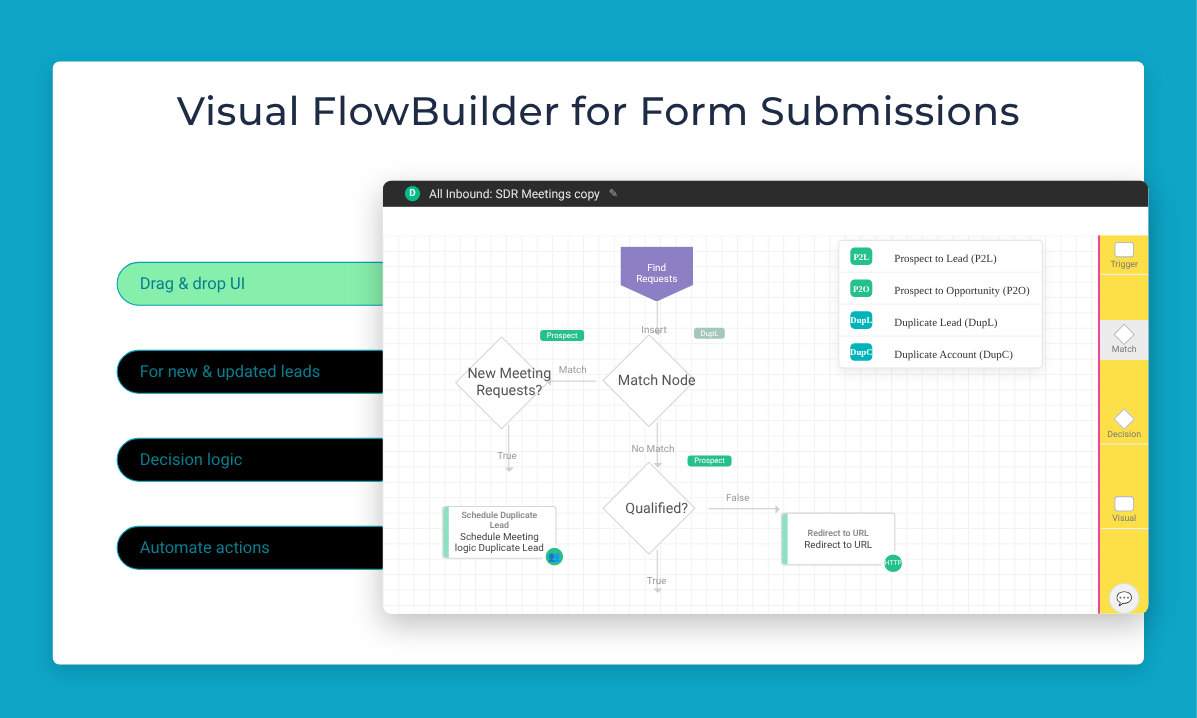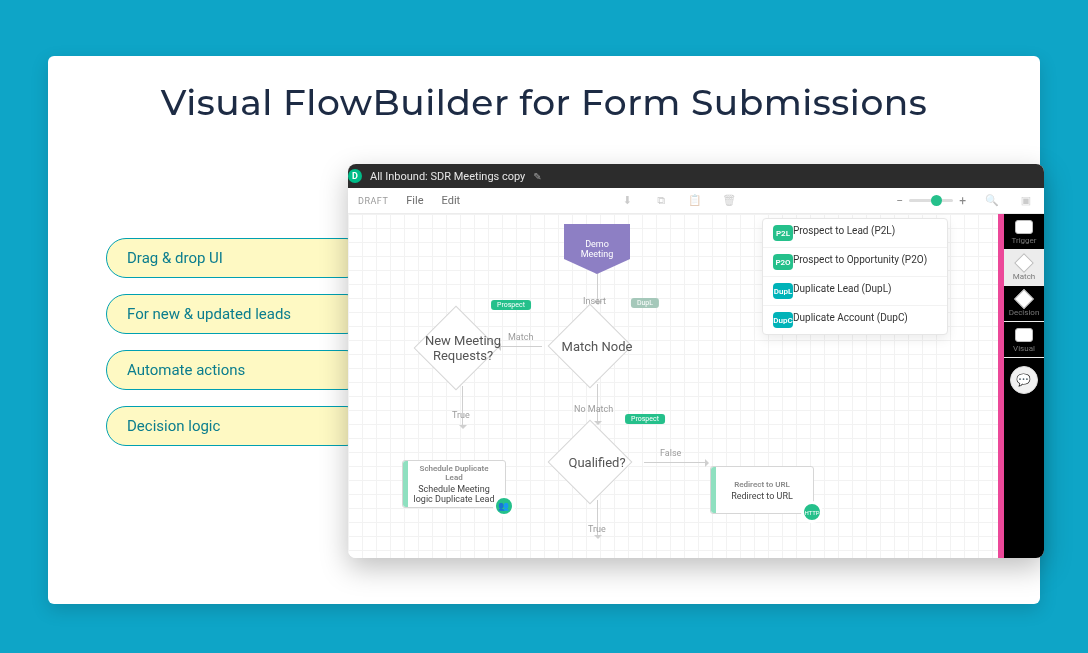--- a/index.html
+++ b/index.html
@@ -39,45 +39,45 @@
     top: 182px;
     width: 260px;
     display: flex;
     flex-direction: column;
     gap: 16px;
   }
   .pill {
     padding: 10px 20px;
     border: 1px solid #00a0b2;
     border-radius: 999px;
-    background: #fef9c3;
+    background: #86efac;
     color: #0b7d8e;
     font-size: 15px;
     text-align: left;
   }
-  .pill:nth-child(n+2){ background:#fef9c3; }
+  .pill:nth-child(n+2){ background:#000000;margin-top:24px; }
   
   .app {
     position: absolute;
     left: 300px;
     top: 108px;
     width: 696px;
     height: 394px;
     background: #fff;
     border-radius: 8px;
     box-shadow: 0 10px 28px rgba(0,0,0,.25);
     overflow: hidden;
   }
   .app-titlebar {
     height: 24px;
     background: #2c2c2c;
     display: flex;
     align-items: center;
     gap: 8px;
-    padding: 0 0;
+    padding: 0 20px;
     color: #e6e6e6;
     font-size: 11px;
   }
   .app-logo {
     width: 14px; height: 14px;
     background: #00bc88;
     border-radius: 50%;
     position: relative;
   }
   .app-logo::after{content:"D"; position:absolute; inset:0; display:flex; align-items:center; justify-content:center; font-size:9px; color:#fff; font-weight:700;}
@@ -112,25 +112,26 @@
   }
   .canvas {
     flex:1;
     position:relative;
     background-image: linear-gradient(#f2f2f2 1px, transparent 1px), linear-gradient(90deg,#f2f2f2 1px, transparent 1px);
     background-size: 14px 14px;
     background-color:#fff;
   }
   .side-rail {
     width: 46px;
-    border-left:6px solid #ec4899;
+    border-left:2px solid #ec4899;
     display:flex;
     flex-direction:column;
     align-items:center;
-    background:#000000;
+    background:#fde047;
+    gap:41px;
   }
   .rail-item {
     width:100%;
     padding:6px 0 4px;
     text-align:center;
     font-size:8px;
     color:#7a7a7a;
     border-bottom:1px solid #eee;
     display:flex;
     flex-direction:column;
@@ -152,21 +153,21 @@
   .match-panel {
     position:absolute;
     top:4px; right:50px;
     width:186px;
     background:#fff;
     border:1px solid #e6e6e6;
     border-radius:4px;
     box-shadow:0 4px 12px rgba(0,0,0,.08);
     font-size:10px;
   }
-  .match-row{ display:flex; align-items:flex-start; gap:0; padding:6px 10px; border-bottom:1px solid #f2f2f2; color:#333;}
+  .match-row{ display:flex; align-items:flex-end; gap:20px; padding:6px 10px; border-bottom:1px solid #f2f2f2; color:#333;font-family:Liberation Serif, serif;}
   .match-row:last-child{border-bottom:none;}
   .chip{ width:20px; height:16px; border-radius:4px; display:flex; align-items:center; justify-content:center; color:#fff; font-size:8px; font-weight:600;}
   .chip.g{ background:#25c08b;}
   .chip.t{ background:#00b3b8;}
   .start-node{
     position:absolute; left:216px; top:10px;
     width:66px; height:50px;
     background:#8d7fc4;
     color:#fff; font-size:9px; text-align:center;
     clip-path: polygon(0 0,100% 0,100% 70%,50% 100%,0 70%);
@@ -222,56 +223,36 @@
 </style>
 </head>
 <body>
 
 <div class="card">
   <div class="page-title">Visual FlowBuilder for Form Submissions</div>
 
   <div class="pills">
     <div class="pill">Drag &amp; drop UI</div>
     <div class="pill">For new &amp; updated leads</div>
+    <div class="pill">Decision logic</div>
     <div class="pill">Automate actions</div>
-    <div class="pill">Decision logic</div>
   </div>
 
   <div class="app">
     <div class="app-titlebar">
       <div class="app-logo"></div>
       <span class="app-title">All Inbound: SDR Meetings copy</span>
       <span class="pencil-icon">✎</span>
     </div>
 
-    <div class="app-toolbar">
-      <span class="badge-draft">DRAFT</span>
-      <span>File</span>
-      <span>Edit</span>
-      <div class="tb-spacer"></div>
-      <div class="tb-icon">⬇</div>
-      <div class="tb-icon">⧉</div>
-      <div class="tb-icon">📋</div>
-      <div class="tb-icon">🗑</div>
-      <div class="tb-spacer"></div>
-      <div class="zoom-slider">
-        <span>−</span>
-        <div class="slider-track">
-          <div class="slider-thumb"></div>
-        </div>
-        <span>+</span>
-      </div>
-      <div class="tb-icon">🔍</div>
-      <div class="tb-icon">▣</div>
-    </div>
 
     <div class="app-body">
       <div class="canvas">
 
-        <div class="start-node">Demo Meeting</div>
+        <div class="start-node">Find Requests</div>
         <div class="arrow-v" style="left:249px; top:60px; height:30px;"></div>
         <div class="mini-label" style="left:235px; top:82px;">Insert</div>
 
         <div class="diamond-wrap" style="left:194px; top:94px; width:110px; height:76px;">
           <div class="diamond-node" style="left:18px; top:8px; width:60px; height:60px;"></div>
           <div class="tiny-tag gray">DupL</div>
           <div class="diamond-content">Match Node</div>
         </div>
 
         <div class="arrow-h rev" style="left:150px; top:132px; width:44px;"></div>

